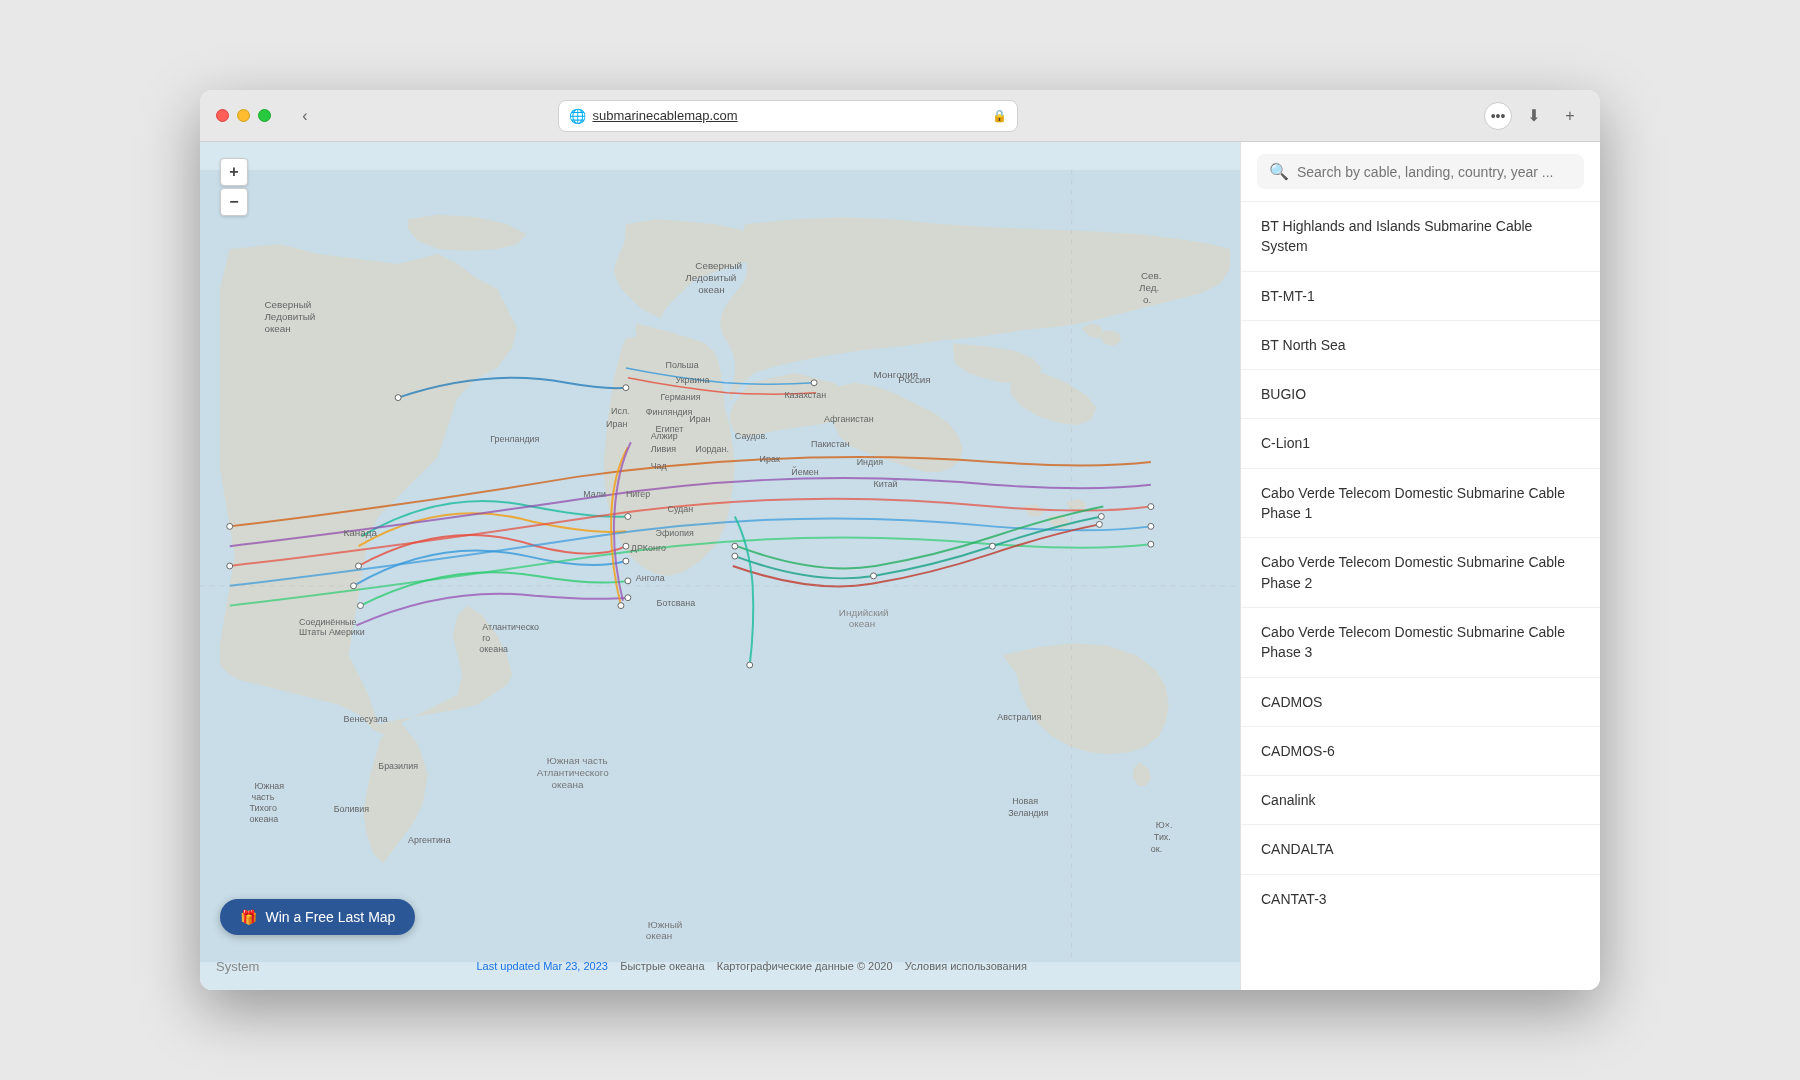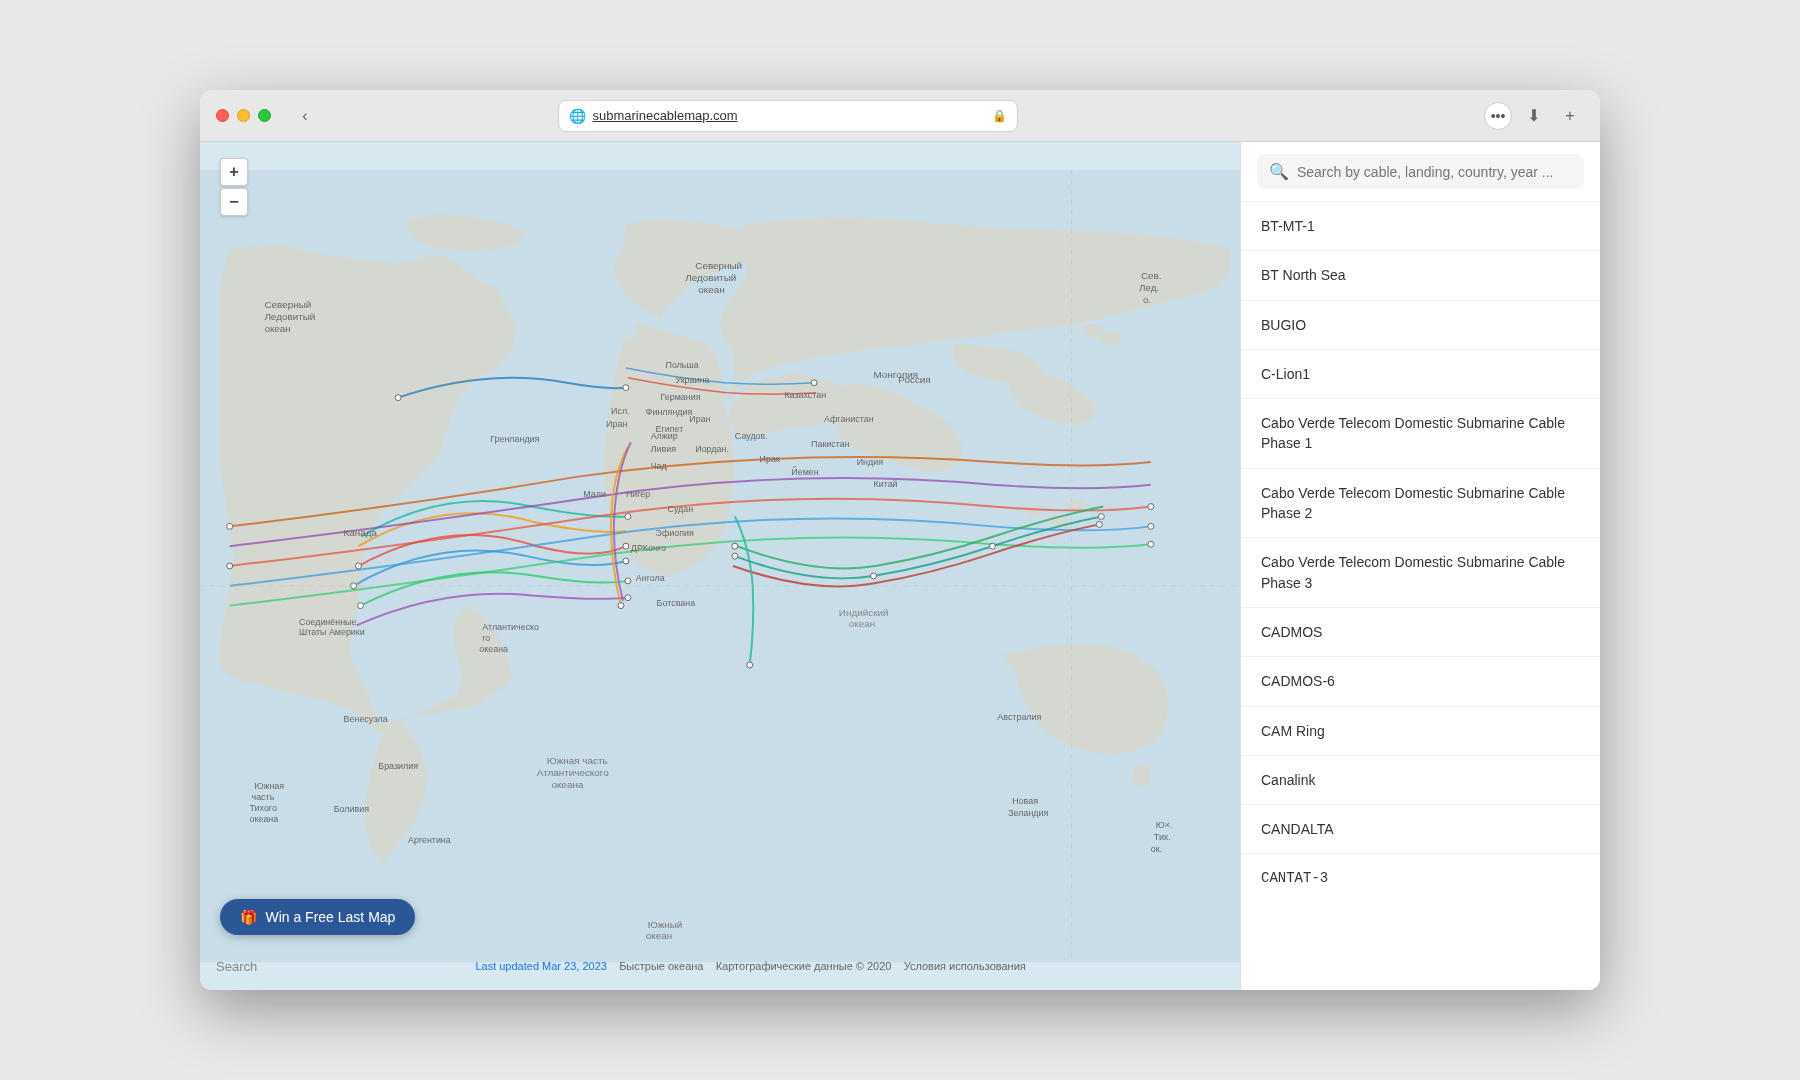--- a/index.html
+++ b/index.html
@@ -244,21 +244,20 @@
     .cable-item {
       padding: 14px 20px;
       border-bottom: 1px solid #f0f0f0;
       font-size: 14px;
       color: #333;
       cursor: pointer;
       line-height: 1.45;
     }
     .cable-item:last-child {
       border-bottom: none;
-      font-family: Liberation Mono, monospace;
     }
     
     .land { fill: #d4d8d0; }
   </style>
 </head>
 <body>
 
 <div class="browser-window">
 
   <div class="title-bar">
@@ -444,21 +443,21 @@
       </div>
 
       
       <button class="win-map-btn">
         <span>🎁</span>
         <span>Win a Free Last Map</span>
       </button>
 
       
       <div class="map-footer">
-        <span class="google-logo">Search</span>
+        <span class="google-logo">System</span>
         <div class="map-footer-center">
           <span class="last-updated">Last updated Mar 23, 2023</span>
           &nbsp;&nbsp;
           <span>Быстрые океана</span>
           &nbsp;&nbsp;
           <span>Картографические данные © 2020</span>
           &nbsp;&nbsp;
           <span>Условия использования</span>
         </div>
       </div>
@@ -466,29 +465,29 @@
 
     <div class="sidebar">
       <div class="search-box">
         <div class="search-input-wrap">
           <span class="search-icon-svg">🔍</span>
           <input class="search-input" type="text" placeholder="Search by cable, landing, country, year ..." style="">
         </div>
       </div>
 
       <div class="cable-list" id="cable-list">
+      <div class="cable-item">BT Highlands and Islands Submarine Cable System</div>
           <div class="cable-item">BT-MT-1</div>
           <div class="cable-item">BT North Sea</div>
           <div class="cable-item">BUGIO</div>
           <div class="cable-item">C-Lion1</div>
           <div class="cable-item">Cabo Verde Telecom Domestic Submarine Cable Phase 1</div>
           <div class="cable-item">Cabo Verde Telecom Domestic Submarine Cable Phase 2</div>
           <div class="cable-item">Cabo Verde Telecom Domestic Submarine Cable Phase 3</div>
           <div class="cable-item">CADMOS</div>
           <div class="cable-item">CADMOS-6</div>
-          <div class="cable-item">CAM Ring</div>
           <div class="cable-item">Canalink</div>
           <div class="cable-item">CANDALTA</div>
           <div class="cable-item">CANTAT-3</div>
         </div>
     </div>
   </div>
 </div>
 
 </body></html>

